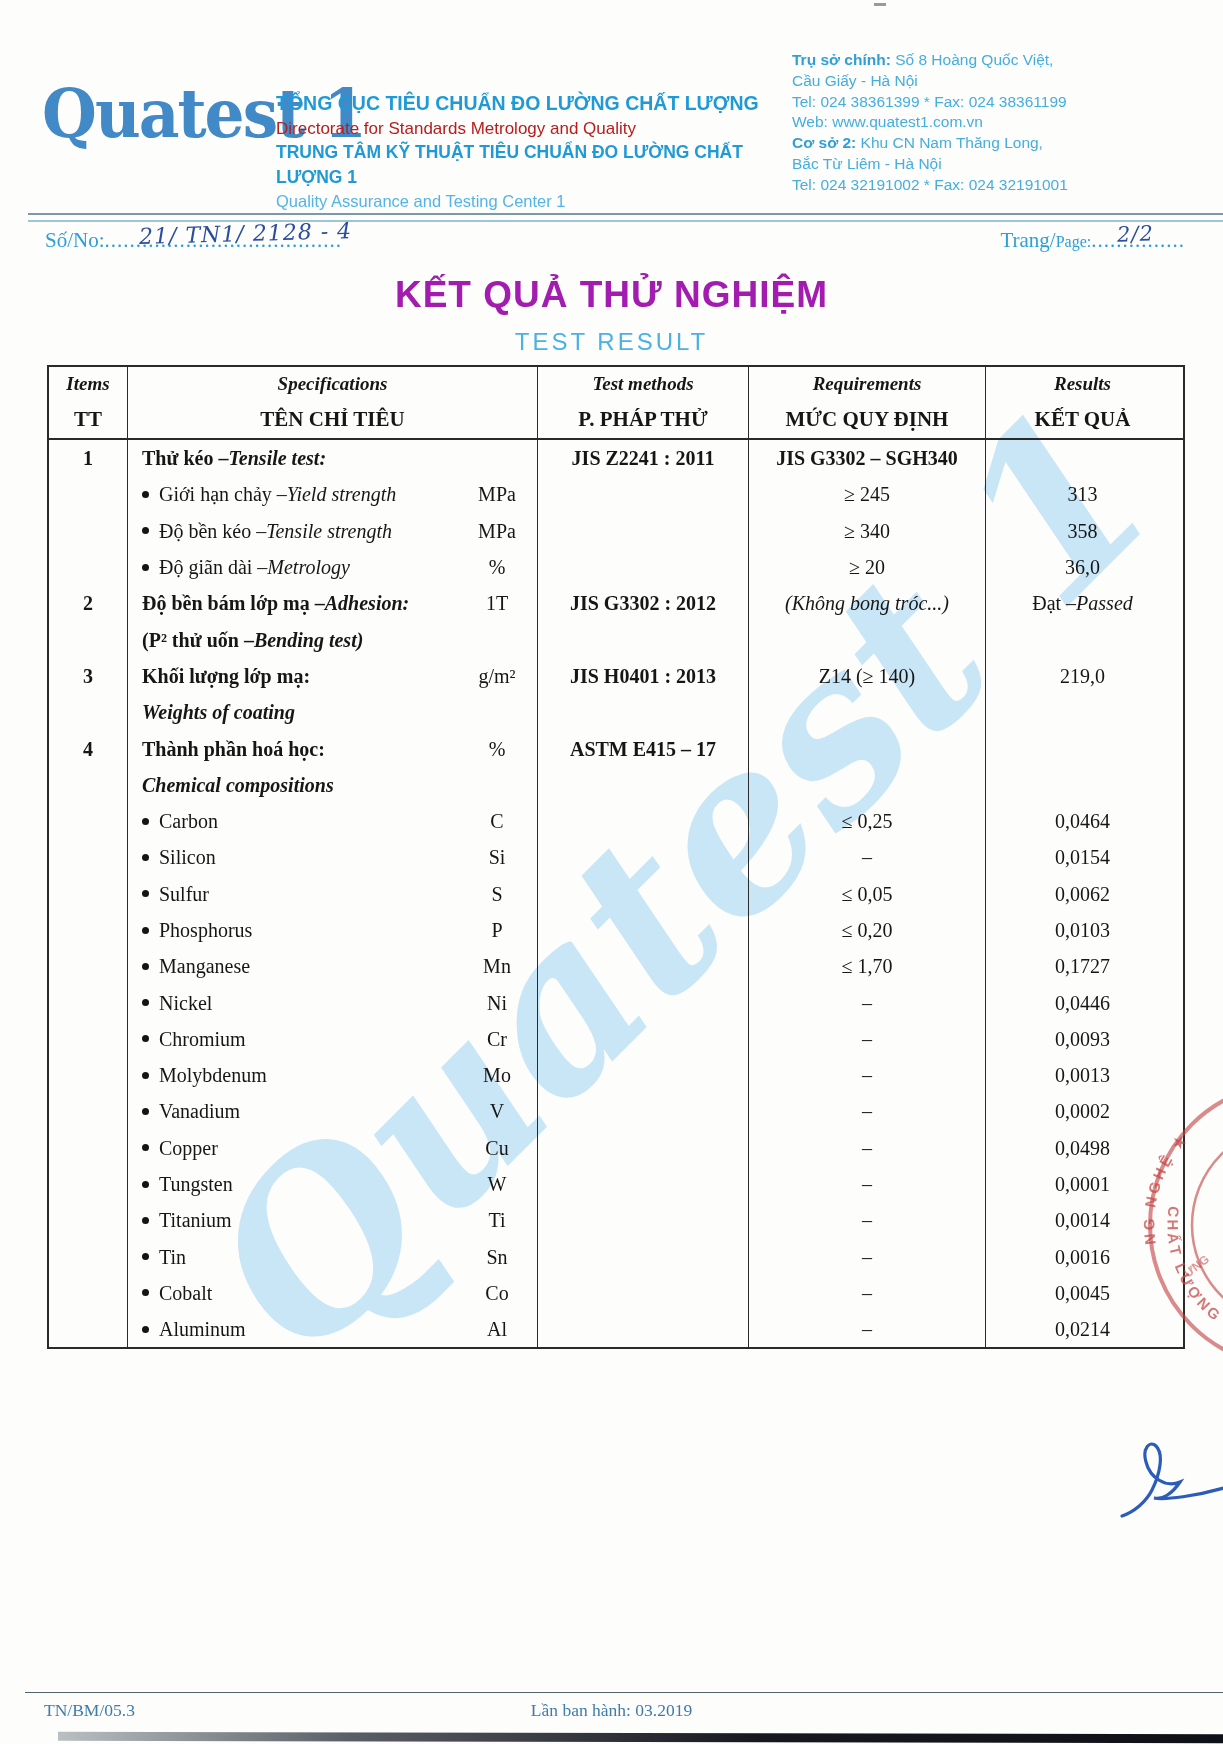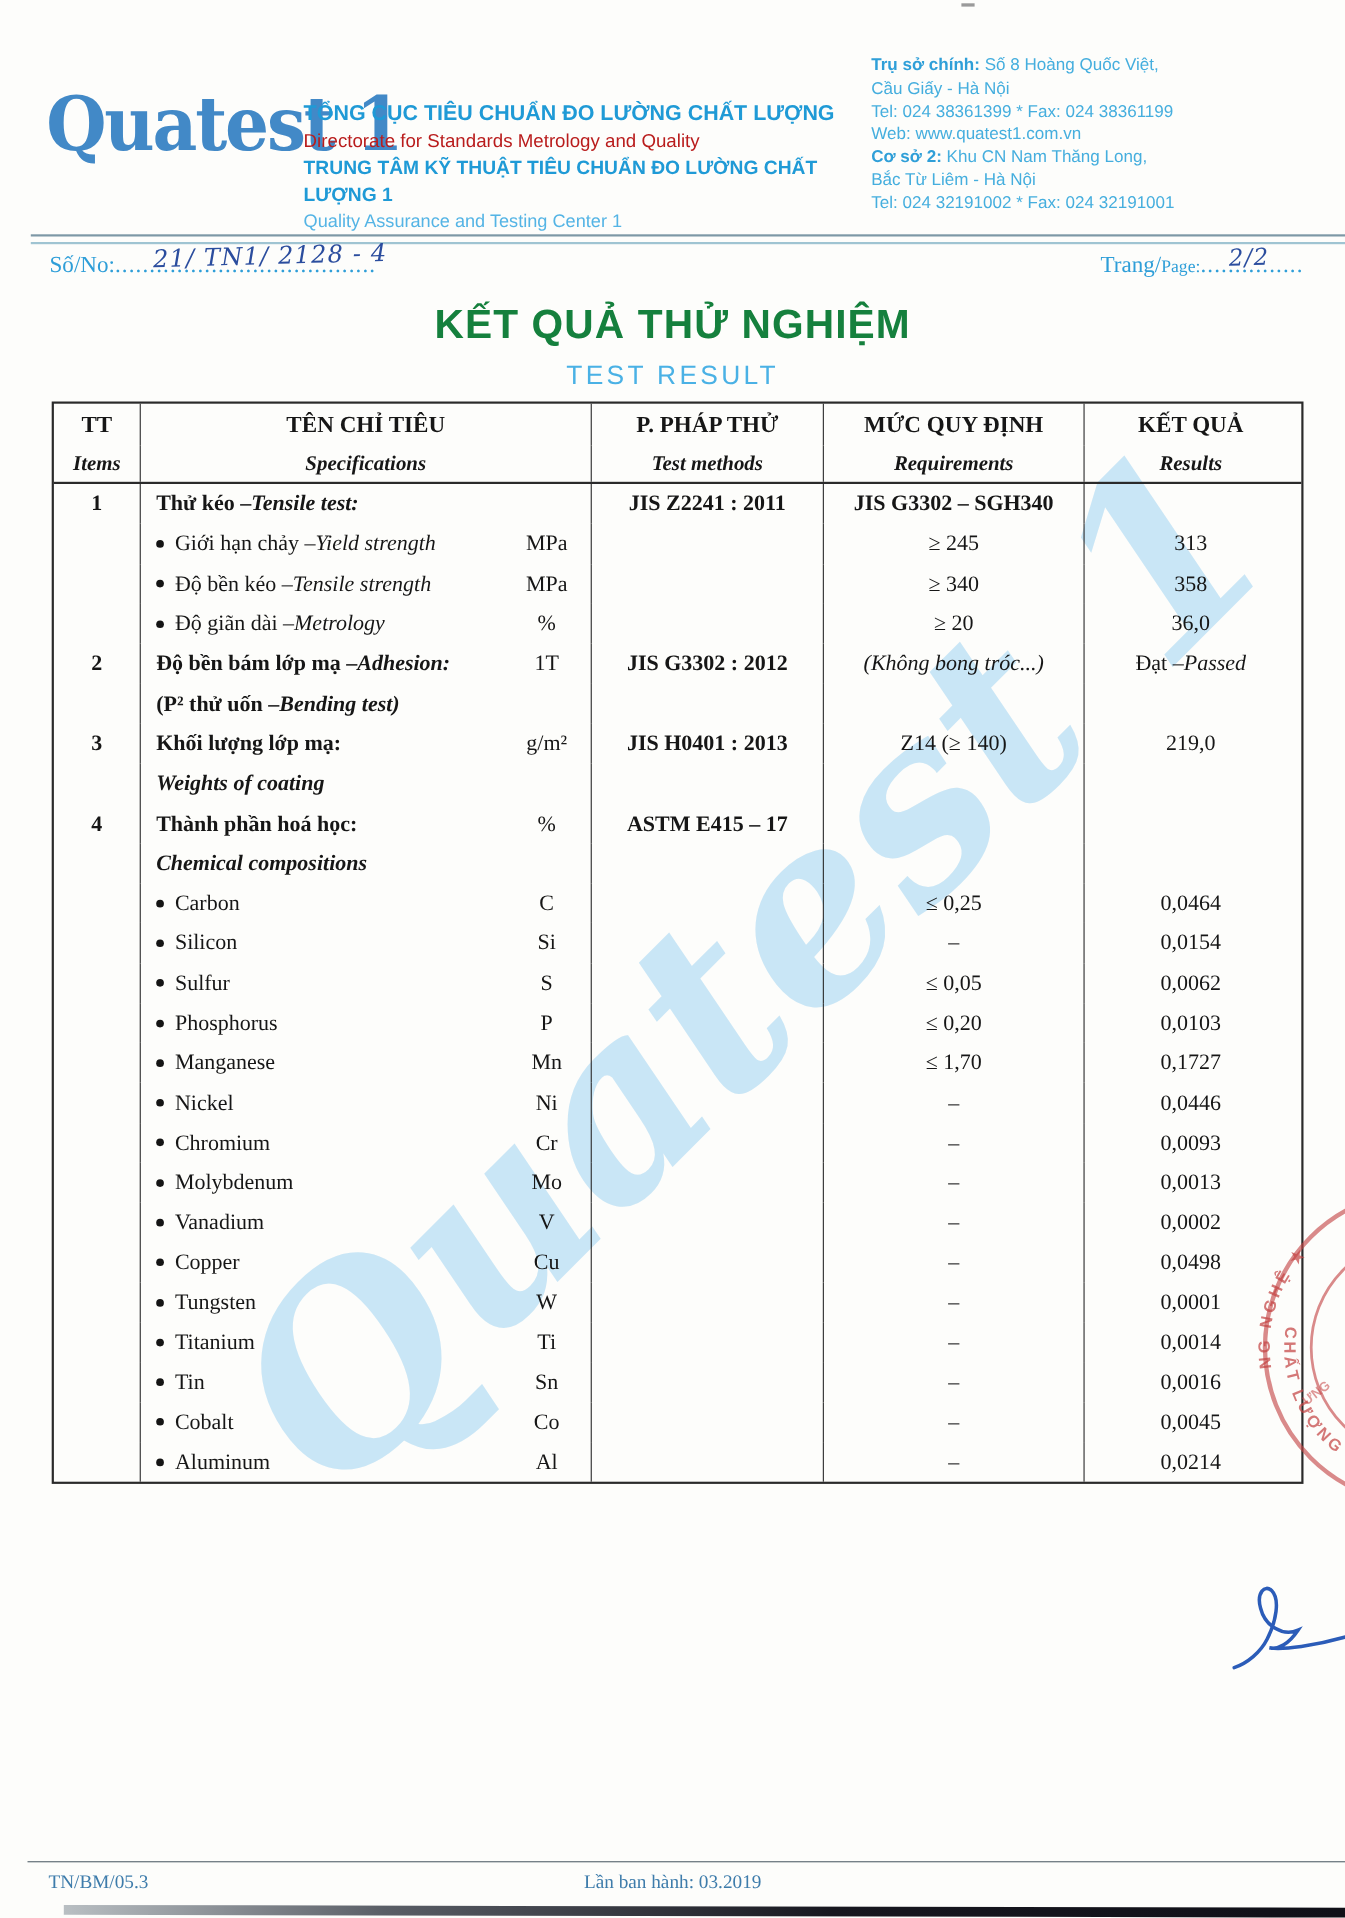--- a/index.html
+++ b/index.html
@@ -24,21 +24,21 @@
   .doc-left{position:absolute;left:45px;top:4px;}
   .doc-right{position:absolute;right:38px;top:4px;}
   .leaderwrap{position:relative;display:inline-block;color:#2e9ed8;letter-spacing:1px;}
   .hand{position:absolute;left:34px;top:-7px;font-family:"DejaVu Serif",serif;font-style:italic;
         font-size:22px;color:#2b4d9e;white-space:nowrap;transform:rotate(-1.6deg);letter-spacing:1px;}
   .hand2{position:absolute;left:26px;top:-6px;font-family:"DejaVu Serif",serif;font-style:italic;
         font-size:21px;color:#2b4d9e;white-space:nowrap;transform:rotate(-2deg);}
   .pglabel-en{font-size:16px;}
   
   .title{position:absolute;left:0;right:0;top:274px;text-align:center;
-         font-family:"Liberation Sans",sans-serif;font-weight:bold;font-size:37px;color:#15803d;letter-spacing:1px;}
+         font-family:"Liberation Sans",sans-serif;font-weight:bold;font-size:37px;color:#a21caf;letter-spacing:1px;}
   .subtitle{position:absolute;left:0;right:0;top:328px;text-align:center;
             font-family:"Liberation Sans",sans-serif;font-size:24px;color:#4ab1e5;letter-spacing:3px;}
   
   .wm{position:absolute;left:250px;top:1180px;z-index:1;font-family:"DejaVu Serif",serif;
       font-style:italic;font-weight:bold;font-size:225px;color:rgba(150,208,242,0.50);
       white-space:nowrap;transform:rotate(-45deg);transform-origin:left center;pointer-events:none;}
   .stamp{position:absolute;left:1040px;top:1060px;z-index:3;}
   .sig{position:absolute;left:1118px;top:1438px;z-index:3;}
   .speck{position:absolute;left:874px;top:3px;width:12px;height:3px;background:#9a9a9a;}
   
@@ -106,33 +106,33 @@
     </span>
   </div>
 
   <div class="title">KẾT QUẢ THỬ NGHIỆM</div>
   <div class="subtitle">TEST RESULT</div>
 
   <div class="wm">Quatest 1</div>
 
   <div class="tbl">
     <div class="thead">
+      <div class="hrow r2">
+        <div class="hcell">Items</div>
+        <div class="hcell">Specifications</div>
+        <div class="hcell">Test methods</div>
+        <div class="hcell">Requirements</div>
+        <div class="hcell">Results</div>
+      </div>
       <div class="hrow r1">
         <div class="hcell">TT</div>
         <div class="hcell">TÊN CHỈ TIÊU</div>
         <div class="hcell">P. PHÁP THỬ</div>
         <div class="hcell">MỨC QUY ĐỊNH</div>
         <div class="hcell">KẾT QUẢ</div>
-      </div>
-      <div class="hrow r2">
-        <div class="hcell">Items</div>
-        <div class="hcell">Specifications</div>
-        <div class="hcell">Test methods</div>
-        <div class="hcell">Requirements</div>
-        <div class="hcell">Results</div>
       </div>
     </div>
     <div>
         <div class="trow">
           <div class="c b">1</div>
           <div class="c c-spec">
             <span class="nm b">Thử kéo – </span>
             <span class="nm b i">Tensile test:</span>
           </div>
           <div class="c c-met">JIS Z2241 : 2011</div>

